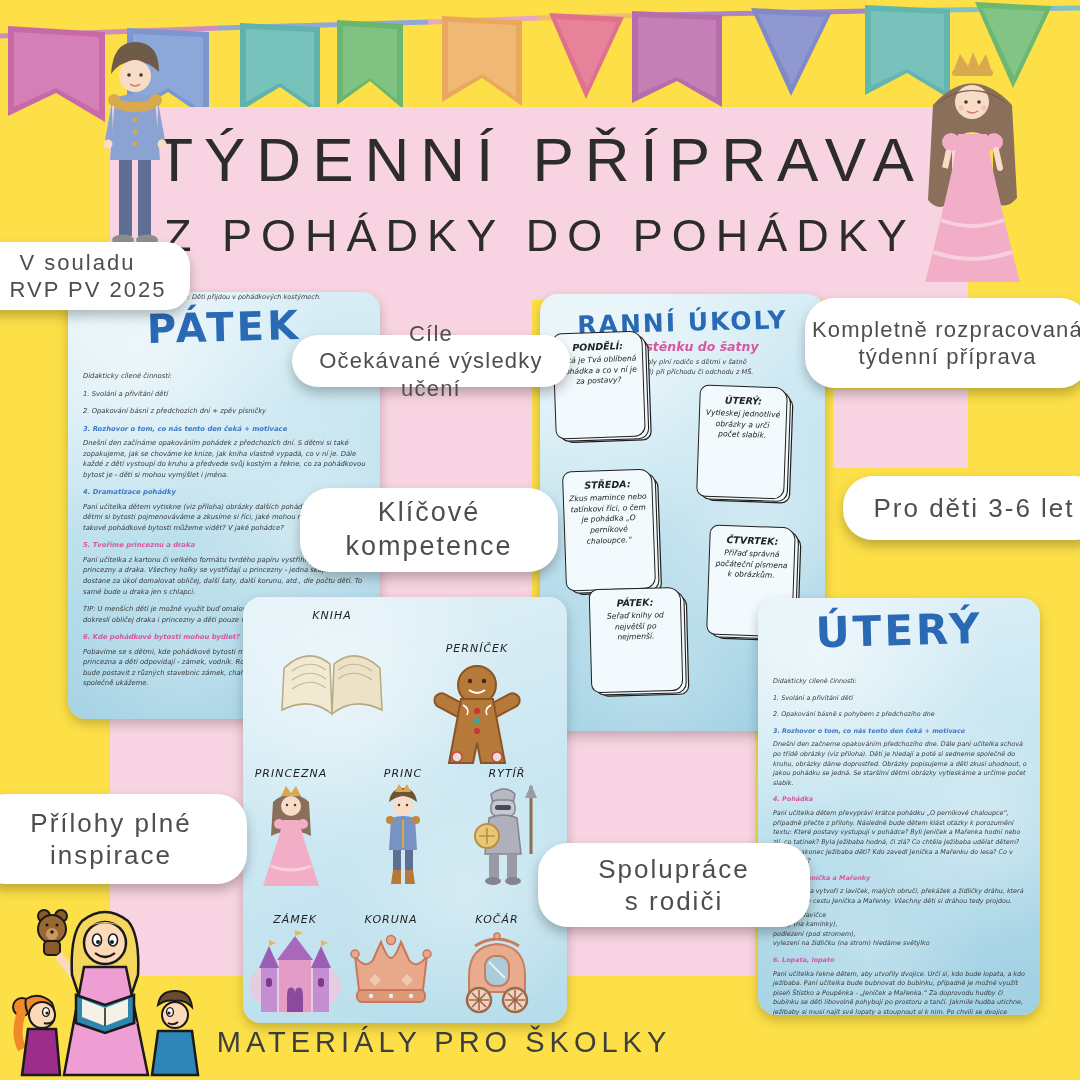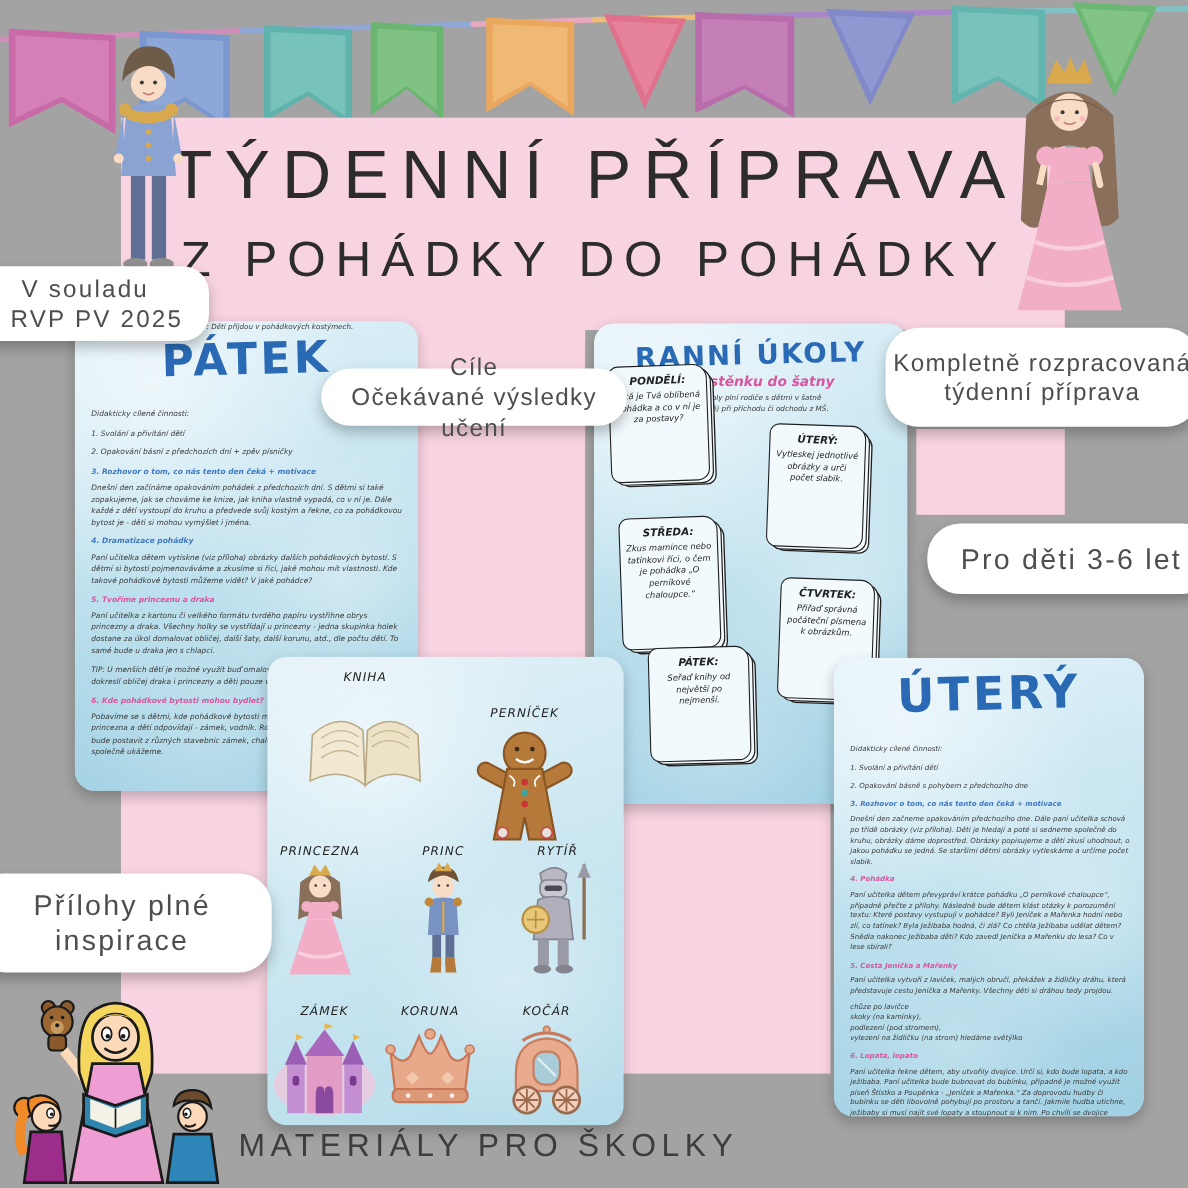--- a/index.html
+++ b/index.html
@@ -1,16 +1,16 @@
 <!DOCTYPE html>
 <html><head>
 <meta charset="utf-8">
 <style>
   html,body{margin:0;padding:0;background:#e8e6e7;}
-  #canvas{position:relative;width:1080px;height:1080px;background:#a3a3a3;overflow:hidden;
+  #canvas{position:relative;width:1080px;height:1080px;background:#fde047;overflow:hidden;
           font-family:"Liberation Sans",sans-serif;}
   .abs{position:absolute;}
   
   .pinkshape{position:absolute;background:#f8d3e1;}
   
   .maintitle{position:absolute;width:1080px;text-align:center;color:#2c2c2c;
              font-family:"Liberation Sans",sans-serif;font-weight:300;}
   #title1{top:124px;font-size:62px;letter-spacing:11px;}
   #title2{top:210px;font-size:45px;letter-spacing:9px;}
   #footer-text{position:absolute;top:1026px;width:888px;text-align:center;font-size:29px;
@@ -338,23 +338,31 @@
     <div>Cíle</div>
     <div>Očekávané výsledky učení</div>
   </div>
   <div class="pill" style="left:805px;top:298px;width:285px;height:90px;font-size:22px;letter-spacing:1.2px;">
     <div>Kompletně rozpracovaná</div>
     <div>týdenní příprava</div>
   </div>
   <div class="pill" style="left:843px;top:476px;width:262px;height:64px;font-size:26px;letter-spacing:2px;">
     <div>Pro děti 3-6 let</div>
   </div>
+  <div class="pill" style="left:300px;top:488px;width:258px;height:84px;font-size:27px;letter-spacing:2px;">
+    <div>Klíčové</div>
+    <div>kompetence</div>
+  </div>
   <div class="pill" style="left:-25px;top:794px;width:272px;height:90px;font-size:26px;letter-spacing:2px;">
     <div>Přílohy plné</div>
     <div>inspirace</div>
+  </div>
+  <div class="pill" style="left:538px;top:843px;width:272px;height:84px;font-size:26px;letter-spacing:2px;">
+    <div>Spolupráce</div>
+    <div>s rodiči</div>
   </div>
 
   <svg class="abs" style="left:0px;top:903px;z-index:30;" width="215" height="177" viewBox="0 0 215 177">
 
     <circle cx="44" cy="13" r="6" fill="#8a5a2a" stroke="#1a1a1a" stroke-width="2"></circle>
     <circle cx="61" cy="13" r="6" fill="#8a5a2a" stroke="#1a1a1a" stroke-width="2"></circle>
     <circle cx="52" cy="26" r="14" fill="#9a6632" stroke="#1a1a1a" stroke-width="2"></circle>
     <circle cx="52" cy="31" r="6" fill="#c99a5e"></circle>
     <circle cx="47" cy="22" r="1.6" fill="#1a1a1a"></circle>
       <circle cx="57" cy="22" r="1.6" fill="#1a1a1a"></circle>

